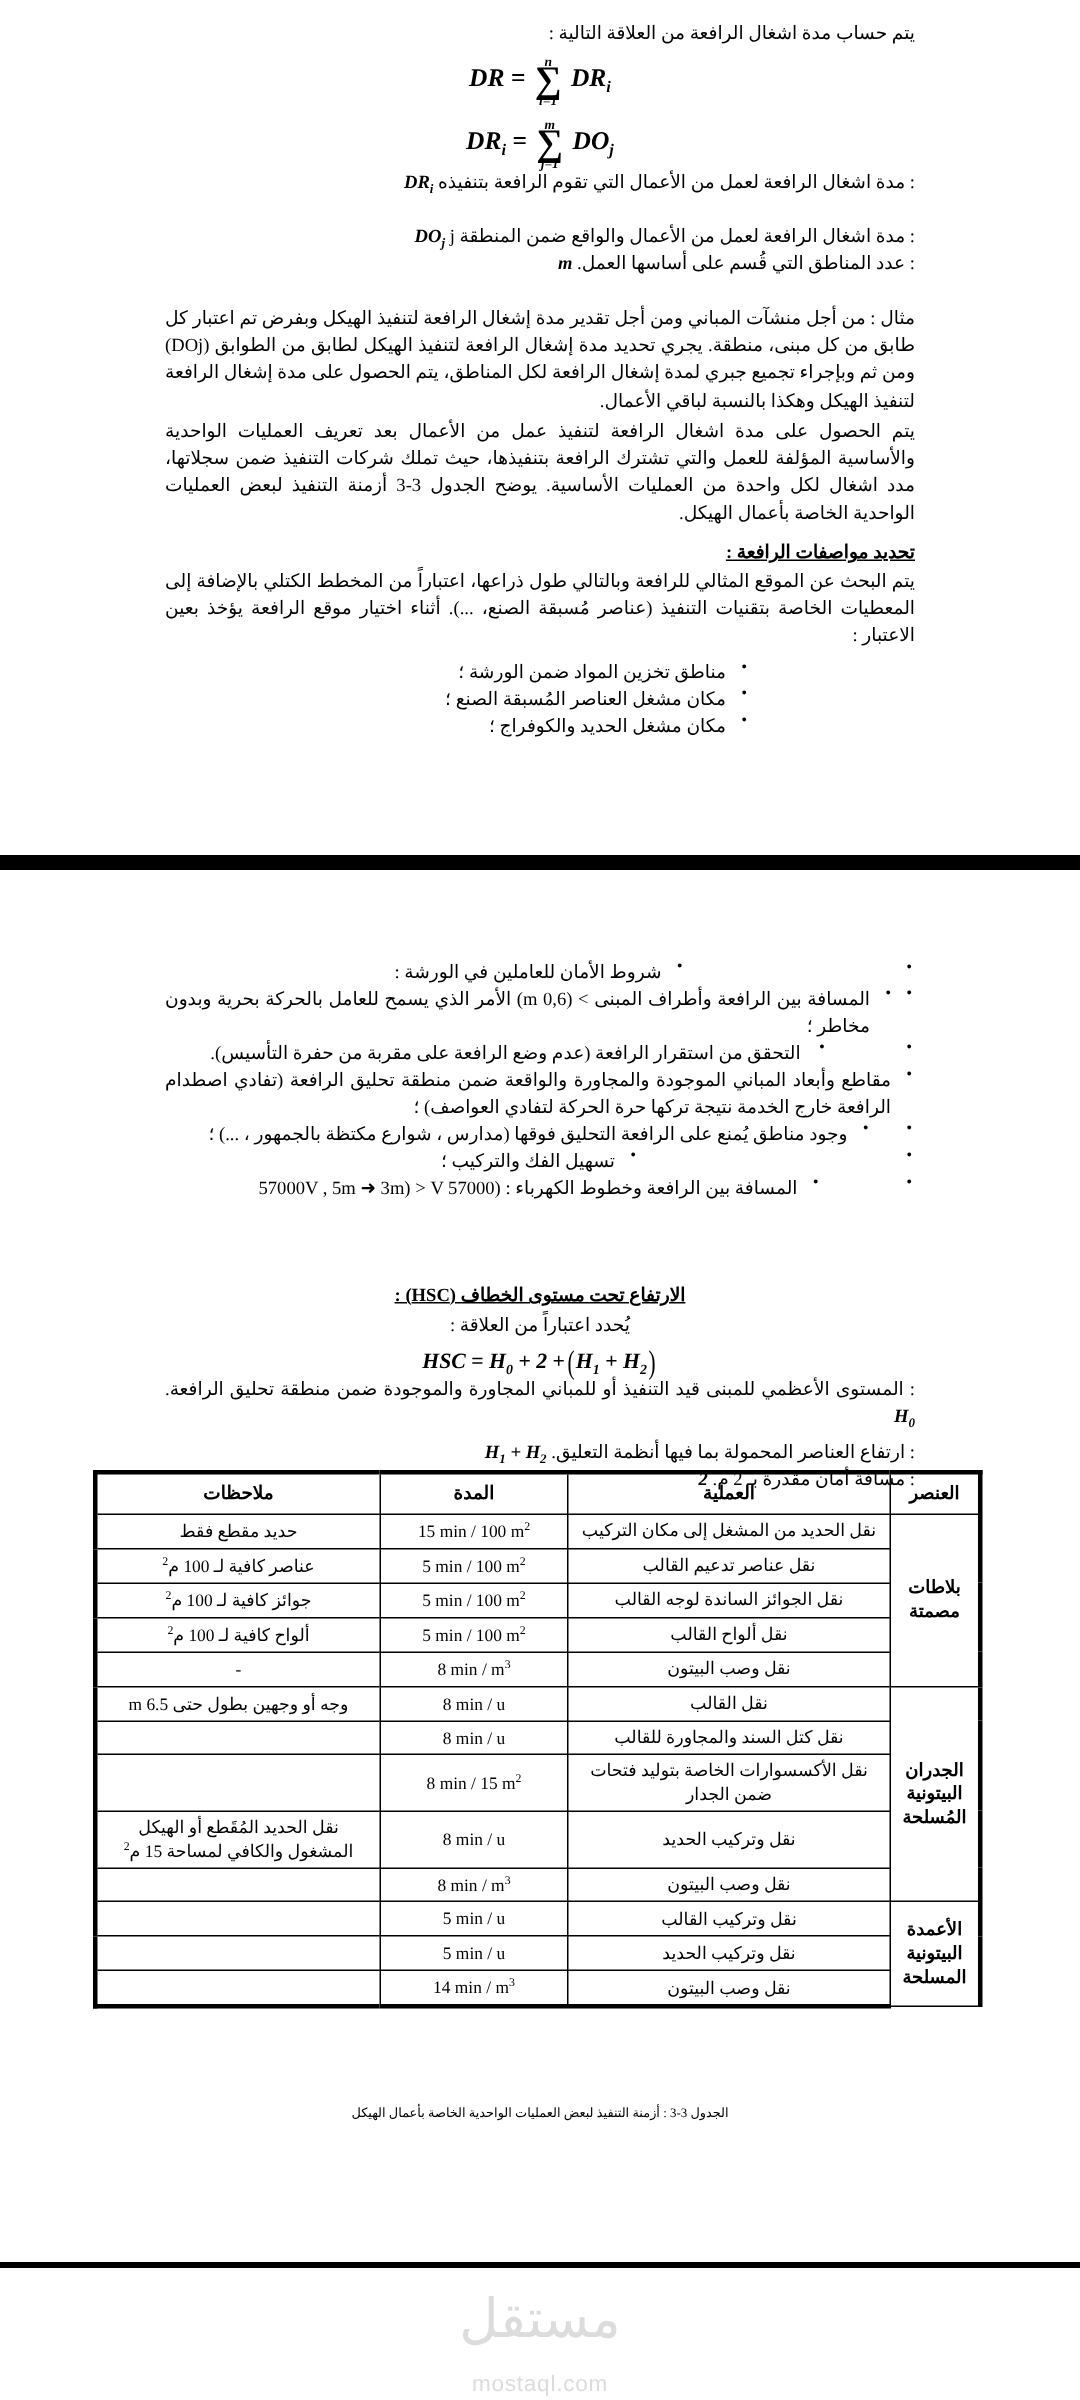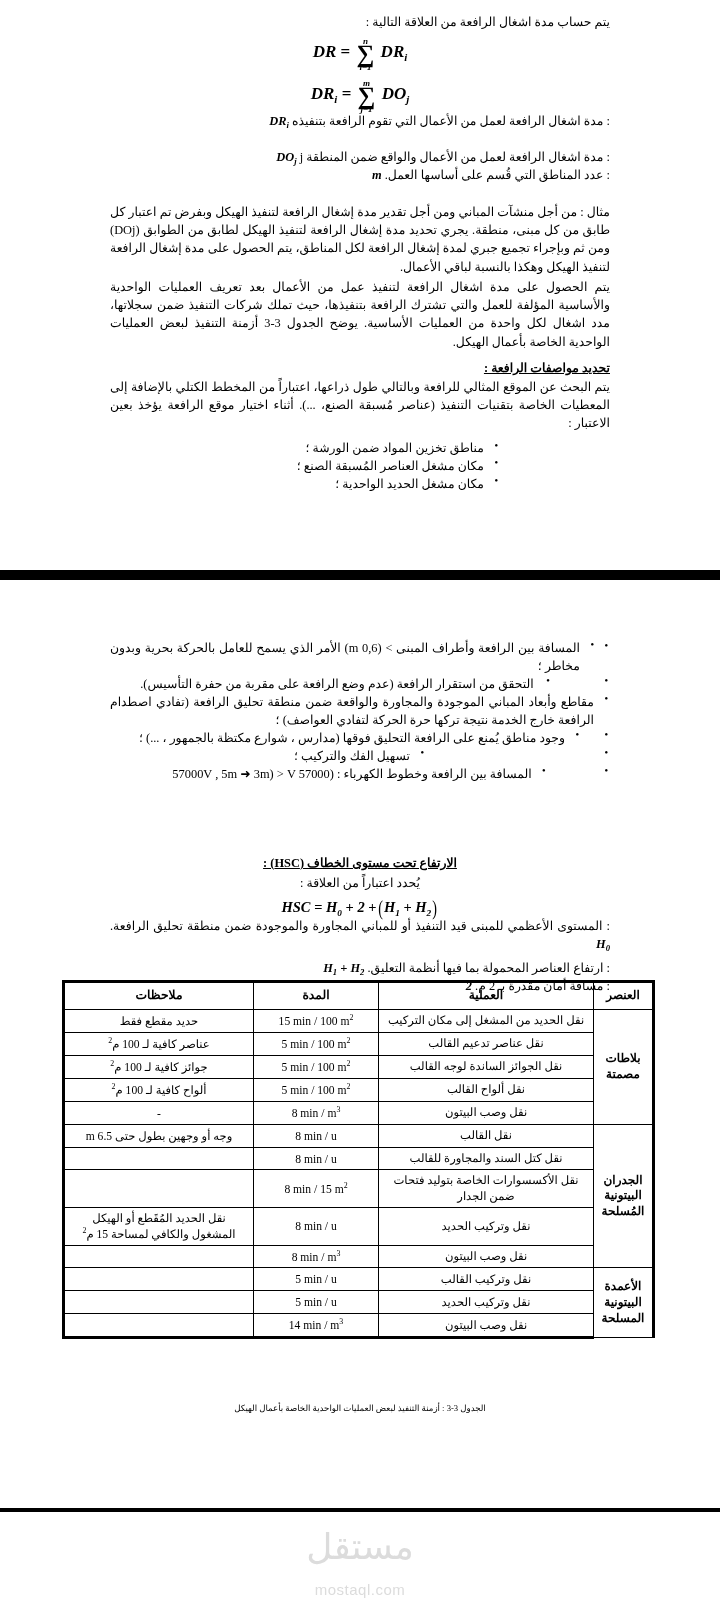--- a/index.html
+++ b/index.html
@@ -254,31 +254,37 @@
   <div class="body-col" style="top:278px;">يتم الحصول على مدة اشغال الرافعة لتنفيذ عمل من الأعمال بعد تعريف العمليات الواحدية والأساسية المؤلفة للعمل والتي تشترك الرافعة بتنفيذها، حيث تملك شركات التنفيذ ضمن سجلاتها، مدد اشغال لكل واحدة من العمليات الأساسية. يوضح الجدول 3-3 أزمنة التنفيذ لبعض العمليات الواحدية الخاصة بأعمال الهيكل.</div>
 
   <div class="line-right heading-underline" style="top:360px;">تحديد مواصفات الرافعة :</div>
 
   <div class="body-col" style="top:378px;">يتم البحث عن الموقع المثالي للرافعة وبالتالي طول ذراعها، اعتباراً من المخطط الكتلي بالإضافة إلى المعطيات الخاصة بتقنيات التنفيذ (عناصر مُسبقة الصنع، ...). أثناء اختيار موقع الرافعة يؤخذ بعين الاعتبار :</div>
 
   <div style="position:absolute; right:220px; width:300px; top:440px;">
     <ul class="bullets">
       <li>مناطق تخزين المواد ضمن الورشة ؛</li>
       <li>مكان مشغل العناصر المُسبقة الصنع ؛</li>
-      <li>مكان مشغل الحديد الواحدية ؛</li>
+      <li>مكان مشغل الحديد والكوفراج ؛</li>
     </ul>
   </div>
 </div>
 
 <div class="divider-thick" id="divider-1"></div>
 
 <div class="page-block" id="page-two">
 
   <div style="position:absolute; right:110px; width:500px; top:52px;">
     <ul class="bullets">
+      <li style="text-align:center; text-align-last:center; padding-right:0;">
+        <span style="position:relative; padding-right:16px; display:inline-block;">
+          <span style="position:absolute; right:2px; top:-1px; font-size:6px; line-height:1.9;">●</span>
+          <span>شروط الأمان للعاملين في الورشة :</span>
+        </span>
+      </li>
       <li style="padding-right:30px;">
         <span style="position:absolute; right:16px; top:-1px; font-size:6px; line-height:1.9;">●</span>
         <span>المسافة بين الرافعة وأطراف المبنى &gt; (0,6 m) الأمر الذي يسمح للعامل بالحركة بحرية وبدون مخاطر ؛</span>
       </li>
       <li style="padding-right:30px; text-align:center; text-align-last:center;">
         <span style="position:relative; padding-right:16px; display:inline-block;">
           <span style="position:absolute; right:0px; top:-1px; font-size:6px; line-height:1.9;">●</span>
           <span>التحقق من استقرار الرافعة (عدم وضع الرافعة على مقربة من حفرة التأسيس).</span>
         </span>
       </li>

